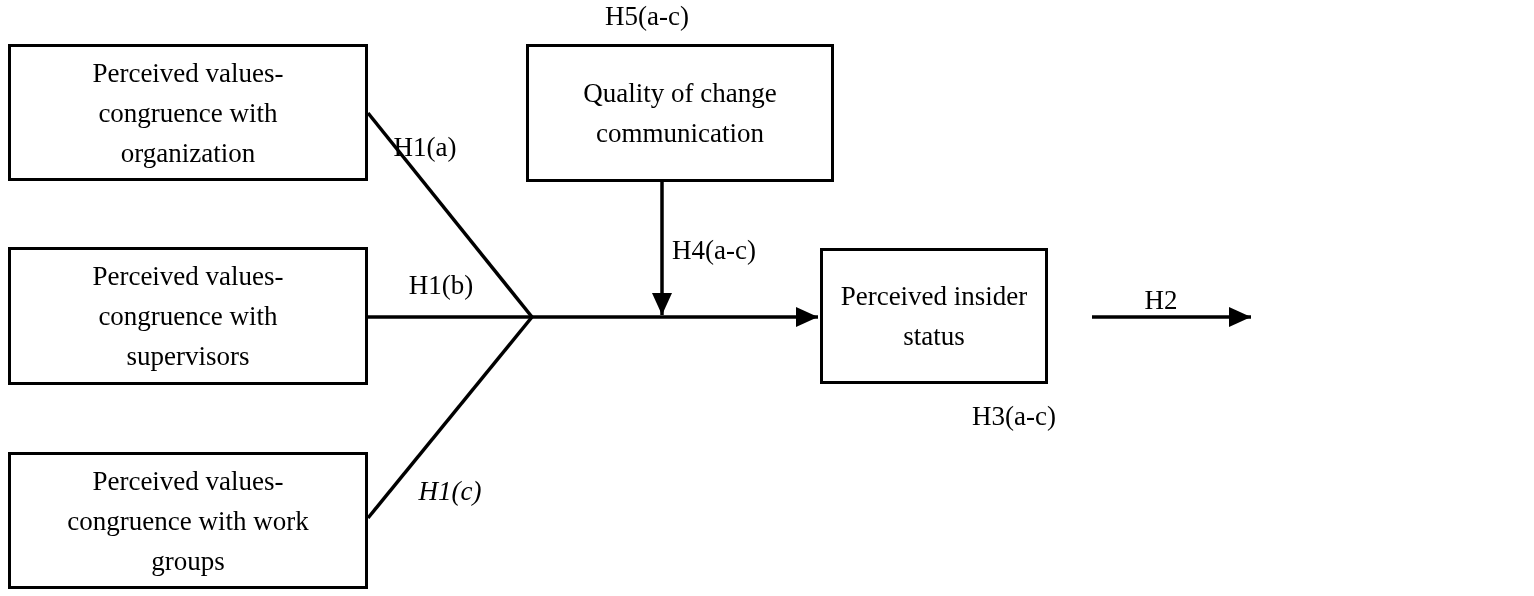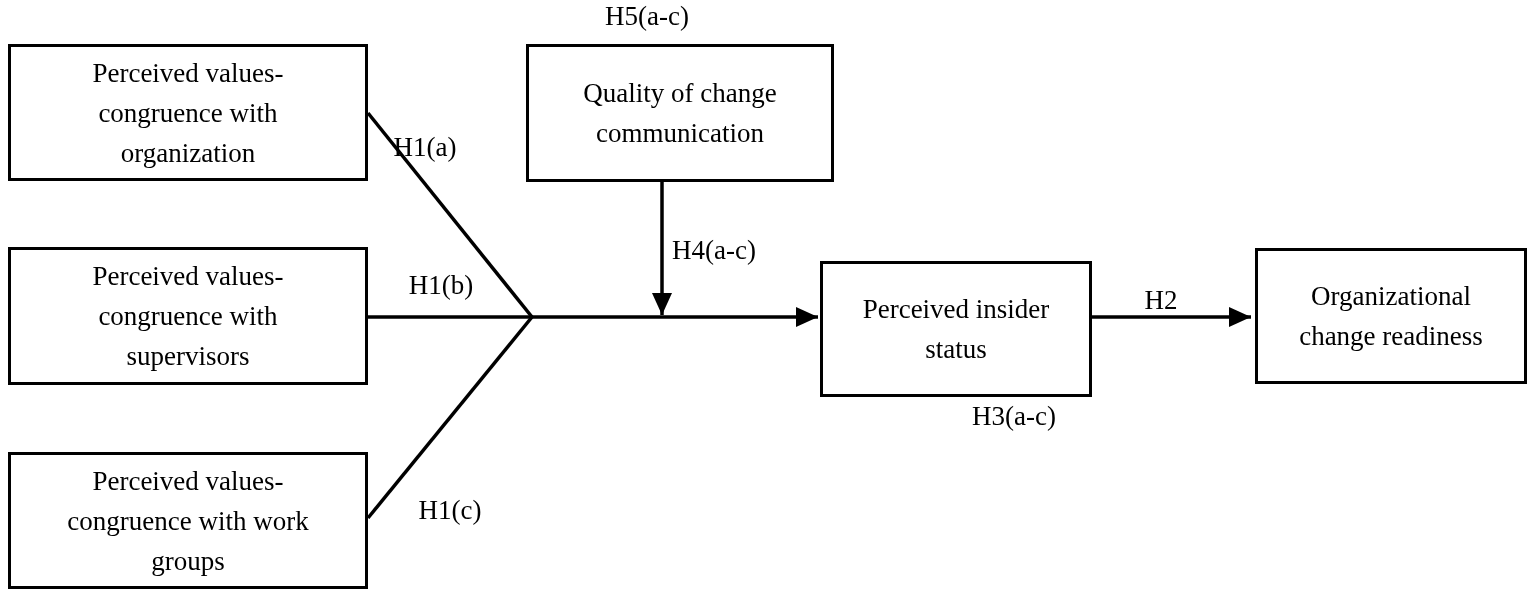--- a/index.html
+++ b/index.html
@@ -33,33 +33,33 @@
     text-align: center;
     font-size: 27px;
     line-height: 40px;
     white-space: pre-line;
     box-sizing: border-box;
   }
   .node-org      { left: 8px;    top: 44px;  width: 360px; height: 137px; }
   .node-sup      { left: 8px;    top: 247px; width: 360px; height: 138px; }
   .node-work     { left: 8px;    top: 452px; width: 360px; height: 137px; }
   .node-quality  { left: 526px;  top: 44px;  width: 308px; height: 138px; }
-  .node-insider  { left: 820px;  top: 261px; width: 272px; height: 136px; }
+  .node-insider  { left: 820px;  top: 248px; width: 228px; height: 136px; }
   .node-ocr      { left: 1255px; top: 248px; width: 272px; height: 136px; }
   .edge-label {
     position: absolute;
     transform: translate(-50%, -50%);
     font-size: 27px;
     line-height: 30px;
     white-space: nowrap;
   }
   .lbl-h5  { left: 647px;  top: 16px;  }
   .lbl-h1a { left: 425px;  top: 99px; margin-top: 48px; }
   .lbl-h1b { left: 441px;  top: 285px; }
-  .lbl-h1c { left: 450px;  top: 510px; }
+  .lbl-h1c { left: 450px;  top: 491px; font-style: italic; }
   .lbl-h4  { left: 714px;  top: 250px; }
   .lbl-h3  { left: 966px;  top: 416px; margin-left: 48px; }
   .lbl-h2  { left: 1161px; top: 300px; }
 </style>
 </head>
 <body>
 
 <div id="figure">
 
   <svg id="connector-layer" viewBox="0 0 1534 596" xmlns="http://www.w3.org/2000/svg">
@@ -91,22 +91,20 @@
   <div class="node node-work">Perceived values-
 congruence with work
 groups</div>
 
   <div class="node node-quality">Quality of change
 communication</div>
 
   <div class="node node-insider">Perceived insider
 status</div>
 
-  <div class="node node-ocr">Organizational
-change readiness</div>
 
   <div class="edge-label lbl-h5">H5(a-c)</div>
 
   <div class="edge-label lbl-h1a">H1(a)</div>
 
   <div class="edge-label lbl-h1b">H1(b)</div>
 
   <div class="edge-label lbl-h1c">H1(c)</div>
 
   <div class="edge-label lbl-h4">H4(a-c)</div>

